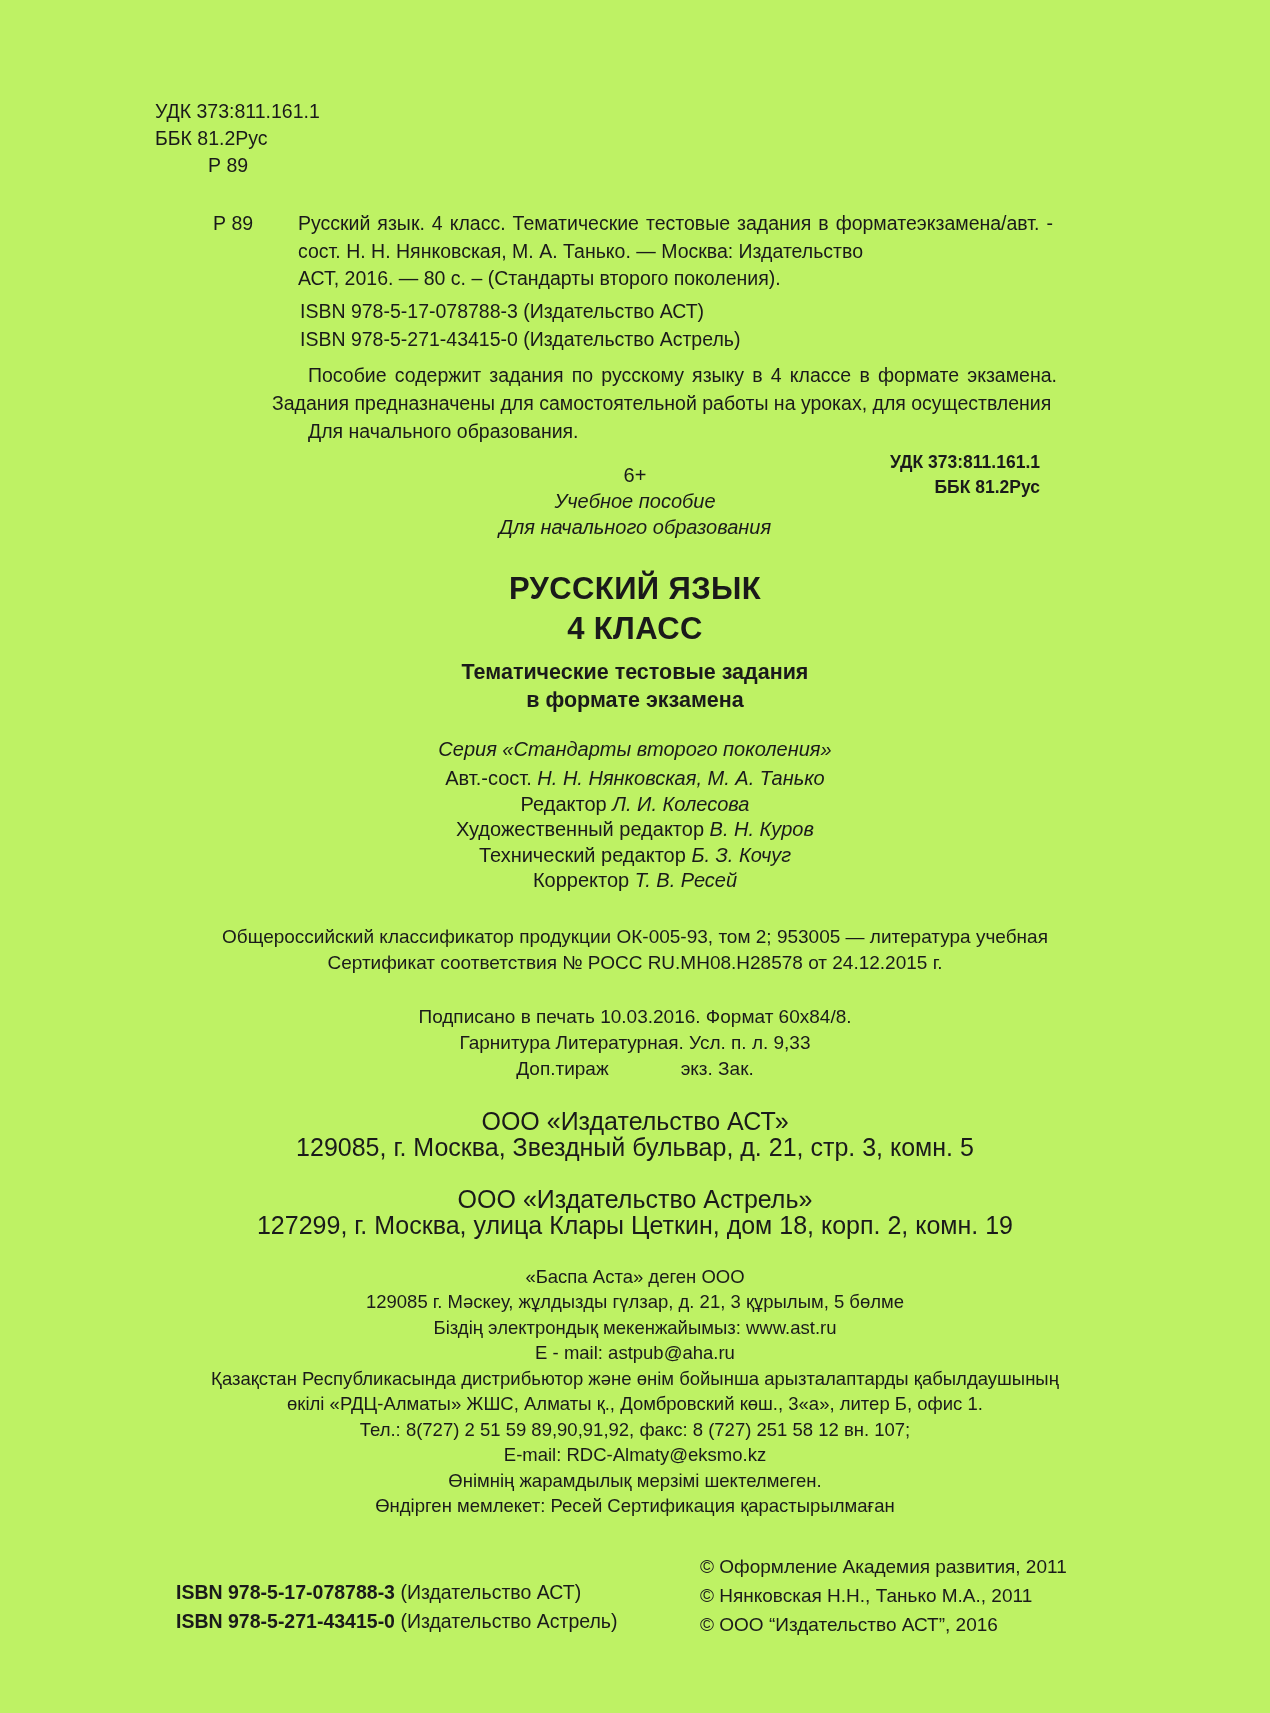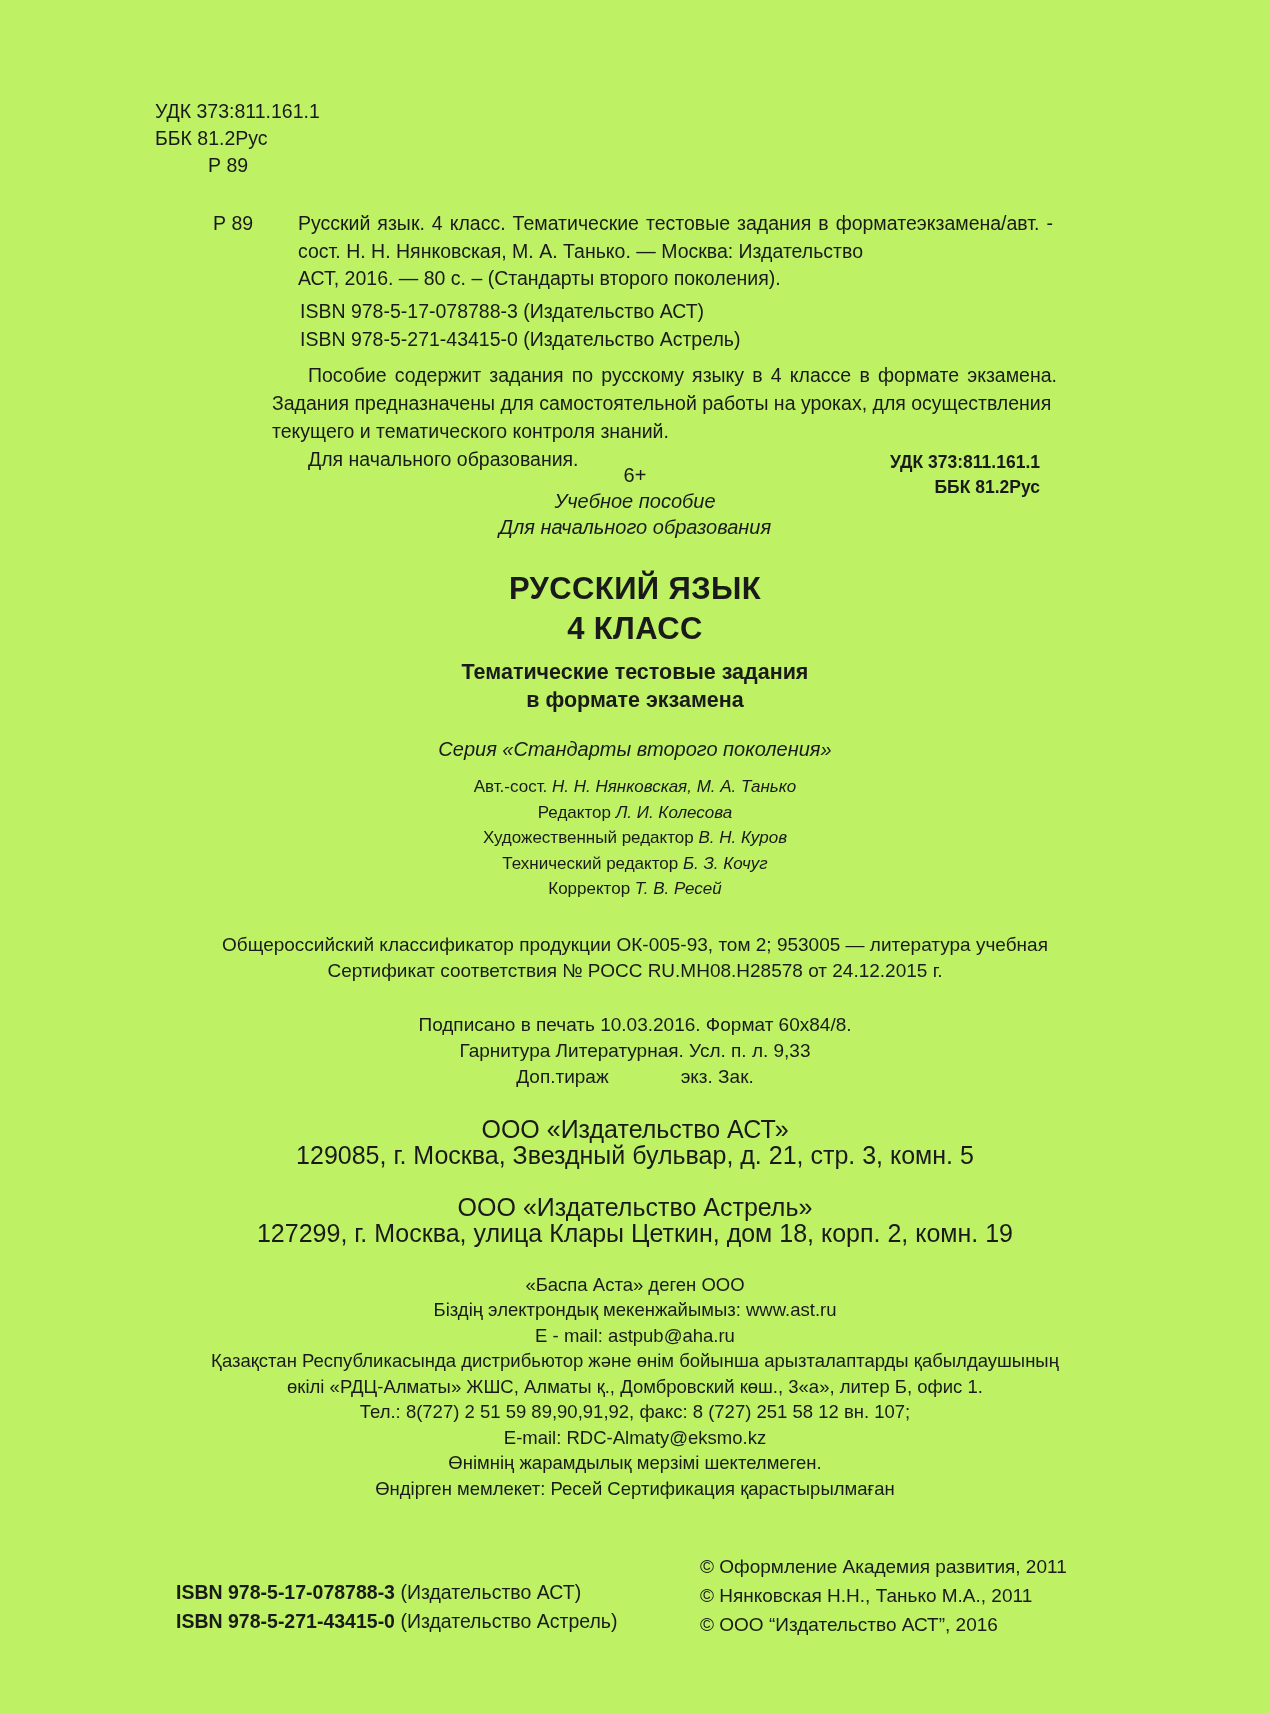--- a/index.html
+++ b/index.html
@@ -89,21 +89,21 @@
     left: 185px;
     top: 462px;
     width: 900px;
     text-align: center;
   }
   .age-mark      { font-size: 20px; line-height: 26px; }
   .sub-it        { font-size: 20px; line-height: 26px; font-style: italic; }
   .maintitle     { font-size: 31px; font-weight: bold; line-height: 38px; letter-spacing: .4px; margin-top: 30px; }
   .subtitle-b    { font-size: 21.5px; font-weight: bold; line-height: 27px; margin-top: 11px; }
   .series-it     { font-size: 20px; font-style: italic; line-height: 26px; margin-top: 22px; }
-  .credits       { font-size: 17px; line-height: 25.5px; margin-top: 12px; }
+  .credits       { font-size: 20px; line-height: 25.5px; margin-top: 4px; }
   .credits .role { font-style: normal; }
   .credits .nm   { font-style: italic; }
   .cert          { font-size: 19px; line-height: 26px; margin-top: 30px; }
   .printinfo     { font-size: 19px; line-height: 26px; margin-top: 28px; }
   .printinfo .gap{ display: inline-block; width: 72px; }
   .pubgroup      { font-size: 25px; line-height: 26px; margin-top: 26px; }
   .kzgroup       { font-size: 18.5px; line-height: 25.5px; margin-top: 26px; }
   .kzgroup .wide { font-size: 18.5px; }
 
   
@@ -141,21 +141,20 @@
   </div>
 
   <div class="blk" id="isbn-lines">
     <div>ISBN 978-5-17-078788-3 (Издательство АСТ)</div>
     <div>ISBN 978-5-271-43415-0 (Издательство Астрель)</div>
   </div>
 
   <div class="blk" id="annotation">
     <p><span class="ind"></span><span>Пособие содержит задания по русскому языку в 4 классе в формате экзамена.</span>
       <span>Задания предназначены для самостоятельной работы на уроках, для осуществления</span></p>
-    <p class="noj">текущего и тематического контроля знаний.</p>
     <p class="noj"><span class="ind"></span><span>Для начального образования.</span></p>
   </div>
 
   <div class="blk" id="udk-right">
     <div>УДК 373:811.161.1</div>
     <div>ББК 81.2Рус</div>
   </div>
 
   <div class="blk" id="imprint">
 
@@ -195,20 +194,21 @@
       <div>129085, г. Москва, Звездный бульвар, д. 21, стр. 3, комн. 5</div>
     </div>
 
     <div class="pubgroup">
       <div>ООО «Издательство Астрель»</div>
       <div>127299, г. Москва, улица Клары Цеткин, дом 18, корп. 2, комн. 19</div>
     </div>
 
     <div class="kzgroup">
       <div>«Баспа Аста» деген ООО</div>
+      <div>129085 г. Мәскеу,  жұлдызды гүлзар, д. 21, 3 құрылым, 5 бөлме</div>
       <div>Біздің электрондық мекенжайымыз: www.ast.ru</div>
       <div>E - mail: astpub@aha.ru</div>
       <div class="wide">Қазақстан Республикасында дистрибьютор және өнім бойынша арызталаптарды қабылдаушының</div>
       <div class="wide">өкілі «РДЦ-Алматы» ЖШС, Алматы қ., Домбровский көш., 3«а», литер Б, офис 1.</div>
       <div>Тел.: 8(727) 2 51 59 89,90,91,92, факс: 8 (727) 251 58 12 вн. 107;</div>
       <div>E-mail: RDC-Almaty@eksmo.kz</div>
       <div>Өнімнің жарамдылық мерзімі шектелмеген.</div>
       <div>Өндірген мемлекет: Ресей Сертификация қарастырылмаған</div>
     </div>
 

